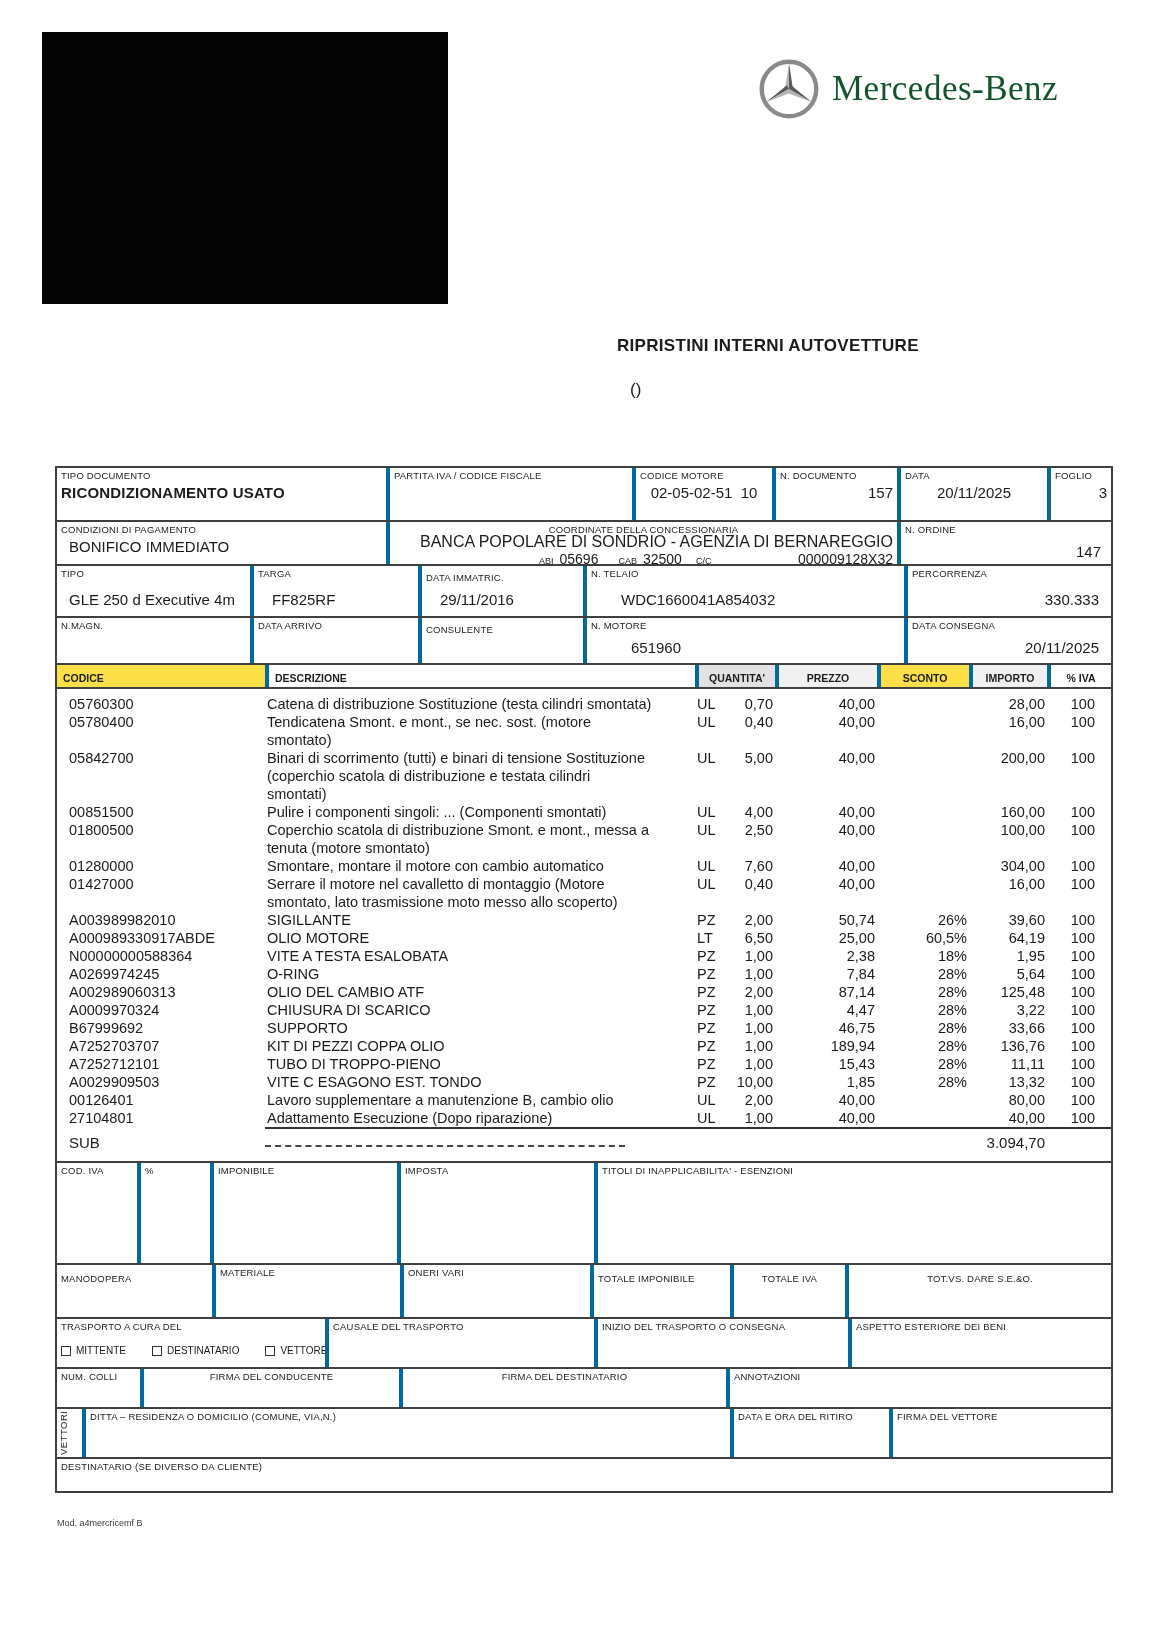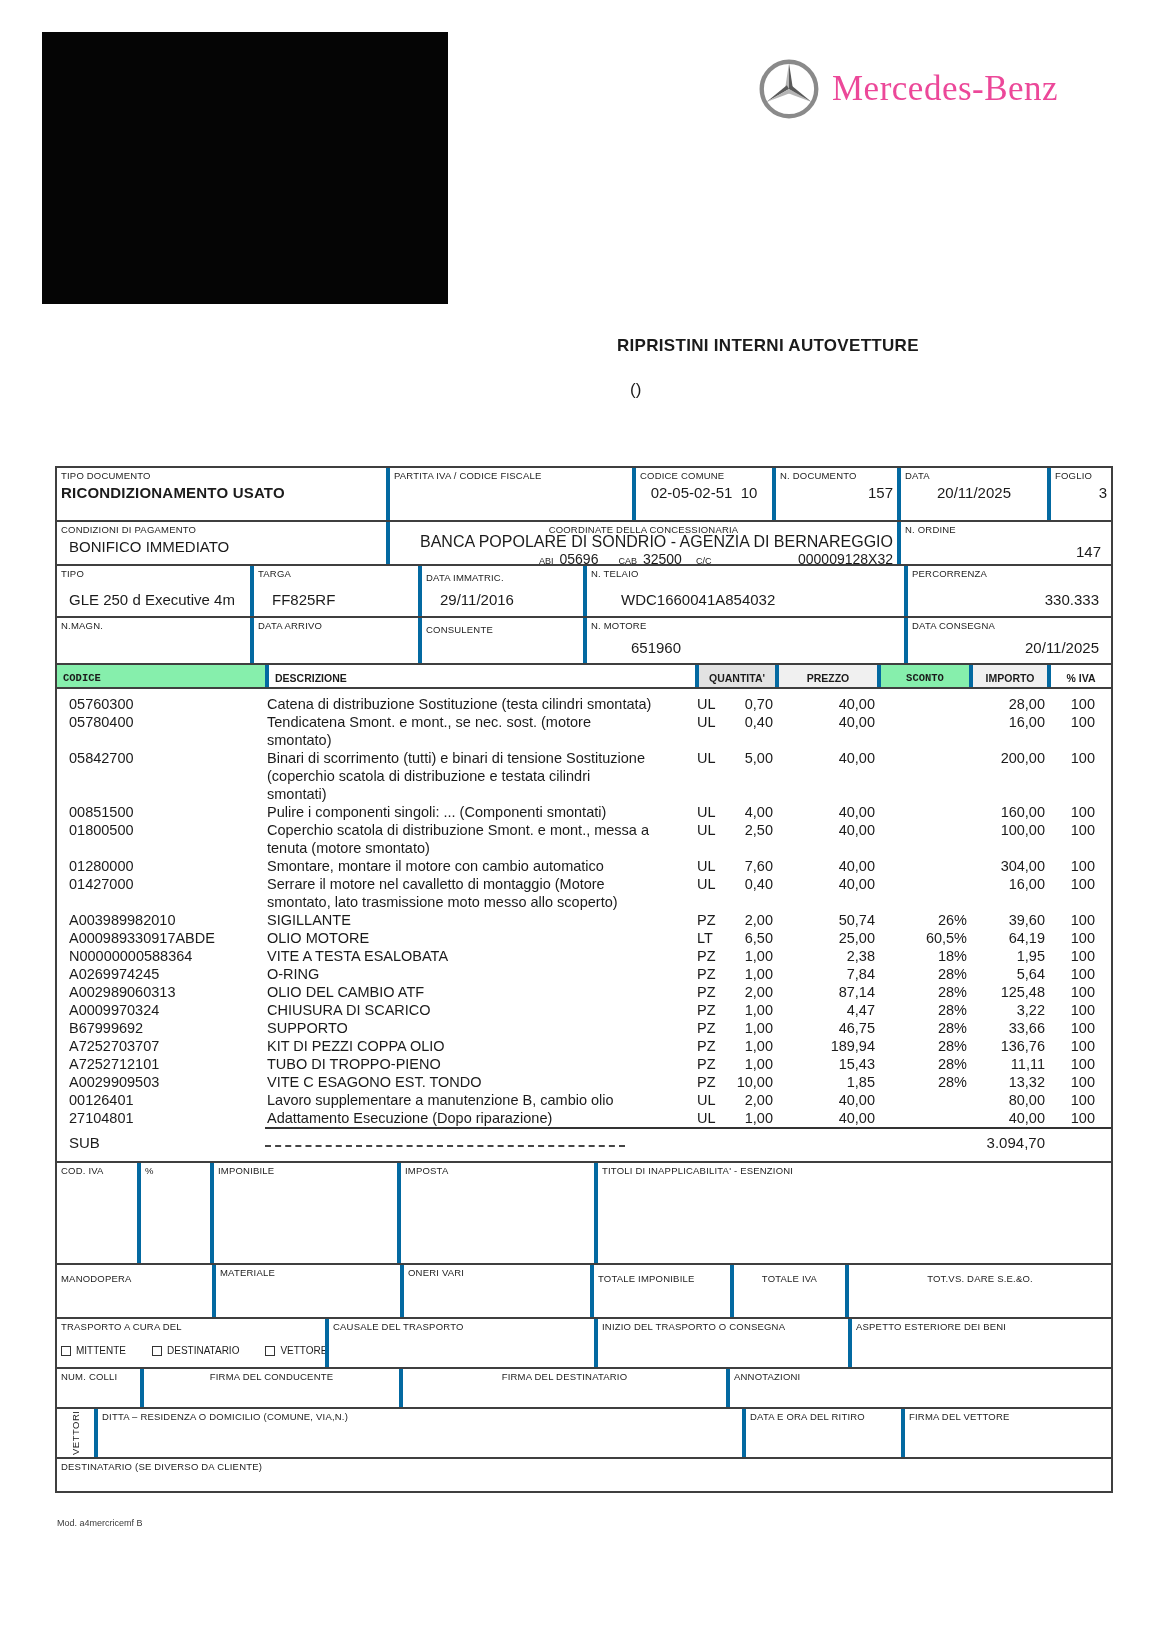--- a/index.html
+++ b/index.html
@@ -2,21 +2,21 @@
 <html><head>
 <meta charset="utf-8">
 <style>
   html,body{margin:0;padding:0;background:#e8e8e8;}
   .page{position:relative;width:1170px;height:1631px;background:#ffffff;
         font-family:"Liberation Sans",sans-serif;color:#1b1b1b;overflow:hidden;}
   .redacted{position:absolute;left:42px;top:32px;width:406px;height:272px;background:#050505;}
   
   .brand{position:absolute;left:758px;top:58px;display:flex;align-items:center;gap:12px;}
   .brand svg{width:62px;height:62px;}
-  .brand-name{font-family:"Liberation Serif",serif;font-size:35px;color:#ec4899;letter-spacing:.5px;}
+  .brand-name{font-family:"Liberation Serif",serif;font-size:35px;color:#14532d;letter-spacing:.5px;}
   .doc-title{position:absolute;left:617px;top:336px;font-size:17px;font-weight:bold;letter-spacing:.3px;}
   .doc-subtitle{position:absolute;left:630px;top:380px;font-size:17px;}
   
   .form{position:absolute;left:55px;top:466px;width:1058px;border:2px solid #3f3f3f;box-sizing:border-box;background:#fff;}
   .frow{display:grid;border-top:2px solid #3f3f3f;box-sizing:border-box;}
   .frow:first-child{border-top:none;}
   .cell{border-left:4px solid #0369a1;box-sizing:border-box;padding:2px 4px;position:relative;overflow:hidden;}
   .cell:first-child{border-left:none;}
   .lbl{font-size:9.5px;color:#222;letter-spacing:.2px;}
   .val{font-size:15px;margin-top:3px;white-space:nowrap;}
@@ -33,21 +33,21 @@
   .coord .lbl{text-align:center;}
   .coord-bank{font-size:16px;text-align:right;margin-top:-2px;white-space:nowrap;}
   .coord-line{display:flex;align-items:baseline;gap:6px;padding-left:145px;}
   .coord-line .sm{font-size:9px;}
   .coord-line .num{font-size:14px;}
   .coord-line .fill{flex:1;}
   
   .ithead{height:24px;grid-template-columns:208px 430px 80px 102px 92px 78px auto;}
   .ithead .cell{padding:3px 6px;}
   .ithead .hl{font-size:10.5px;font-weight:bold;}
-  .bg-dk{background:#86efac;font-family:Liberation Mono, monospace;}
+  .bg-dk{background:#fde047;}
   .bg-md{background:#e2e2e2;}
   .bg-lt{background:#f0f0f0;}
   .items-body{padding:6px 0 6px 0;min-height:468px;}
   .item-row{display:grid;grid-template-columns:208px 430px 34px 46px 102px 92px 78px auto;
             font-size:14.5px;line-height:18px;}
   .c{padding:0 2px;}
   .c-code{padding-left:12px;white-space:nowrap;}
   .c-desc{padding-right:42px;}
   .c-um{text-align:left;}
   .c-qty,.c-prz,.c-sco,.c-imp,.c-iva{text-align:right;white-space:nowrap;}
@@ -58,21 +58,21 @@
   .sub-row{display:grid;grid-template-columns:208px 430px 80px 102px 92px 78px auto;
            font-size:15px;line-height:24px;margin-top:2px;}
   .sub-label{padding-left:12px;}
   .sub-dashes{border-bottom:2px dashed #444;height:14px;margin-right:70px;}
   .sub-total{text-align:right;white-space:nowrap;grid-column:5 / span 2;}
   
   .rt1{height:102px;grid-template-columns:80px 73px 187px 197px auto;}
   .rt2{height:54px;grid-template-columns:155px 188px 190px 140px 115px auto;}
   .rt3{height:50px;grid-template-columns:268px 269px 254px auto;}
   .rt4{height:40px;grid-template-columns:83px 259px 327px auto;}
-  .rt5{height:50px;grid-template-columns:25px 648px 159px auto;padding-left:12px;}
+  .rt5{height:50px;grid-template-columns:25px 648px 159px auto;}
   .rt6{height:34px;grid-template-columns:auto;}
   .lbl.cen{text-align:center;display:block;}
   .checks{display:flex;gap:26px;margin-top:13px;align-items:center;}
   .chk{display:flex;align-items:center;gap:5px;font-size:10px;}
   .box{width:10px;height:10px;border:1.5px solid #333;display:inline-block;box-sizing:border-box;}
   .vett{writing-mode:vertical-rl;transform:rotate(180deg);font-size:9.5px;text-align:center;
         padding:2px 1px;letter-spacing:.5px;}
   .mod{position:absolute;left:57px;top:1518px;font-size:9px;color:#3a3a3a;}
 </style>
 </head>
@@ -103,21 +103,21 @@
     <div class="frow r1">
       <div class="cell">
         <div class="lbl">TIPO DOCUMENTO</div>
         <div class="val bold">RICONDIZIONAMENTO USATO</div>
       </div>
       <div class="cell">
         <div class="lbl">PARTITA IVA / CODICE FISCALE</div>
         <div class="val"></div>
       </div>
       <div class="cell">
-        <div class="lbl">CODICE COMUNE</div>
+        <div class="lbl">CODICE MOTORE</div>
         <div class="val center pre">02-05-02-51  10</div>
       </div>
       <div class="cell">
         <div class="lbl">N. DOCUMENTO</div>
         <div class="val right">157</div>
       </div>
       <div class="cell">
         <div class="lbl">DATA</div>
         <div class="val center">20/11/2025</div>
       </div>

